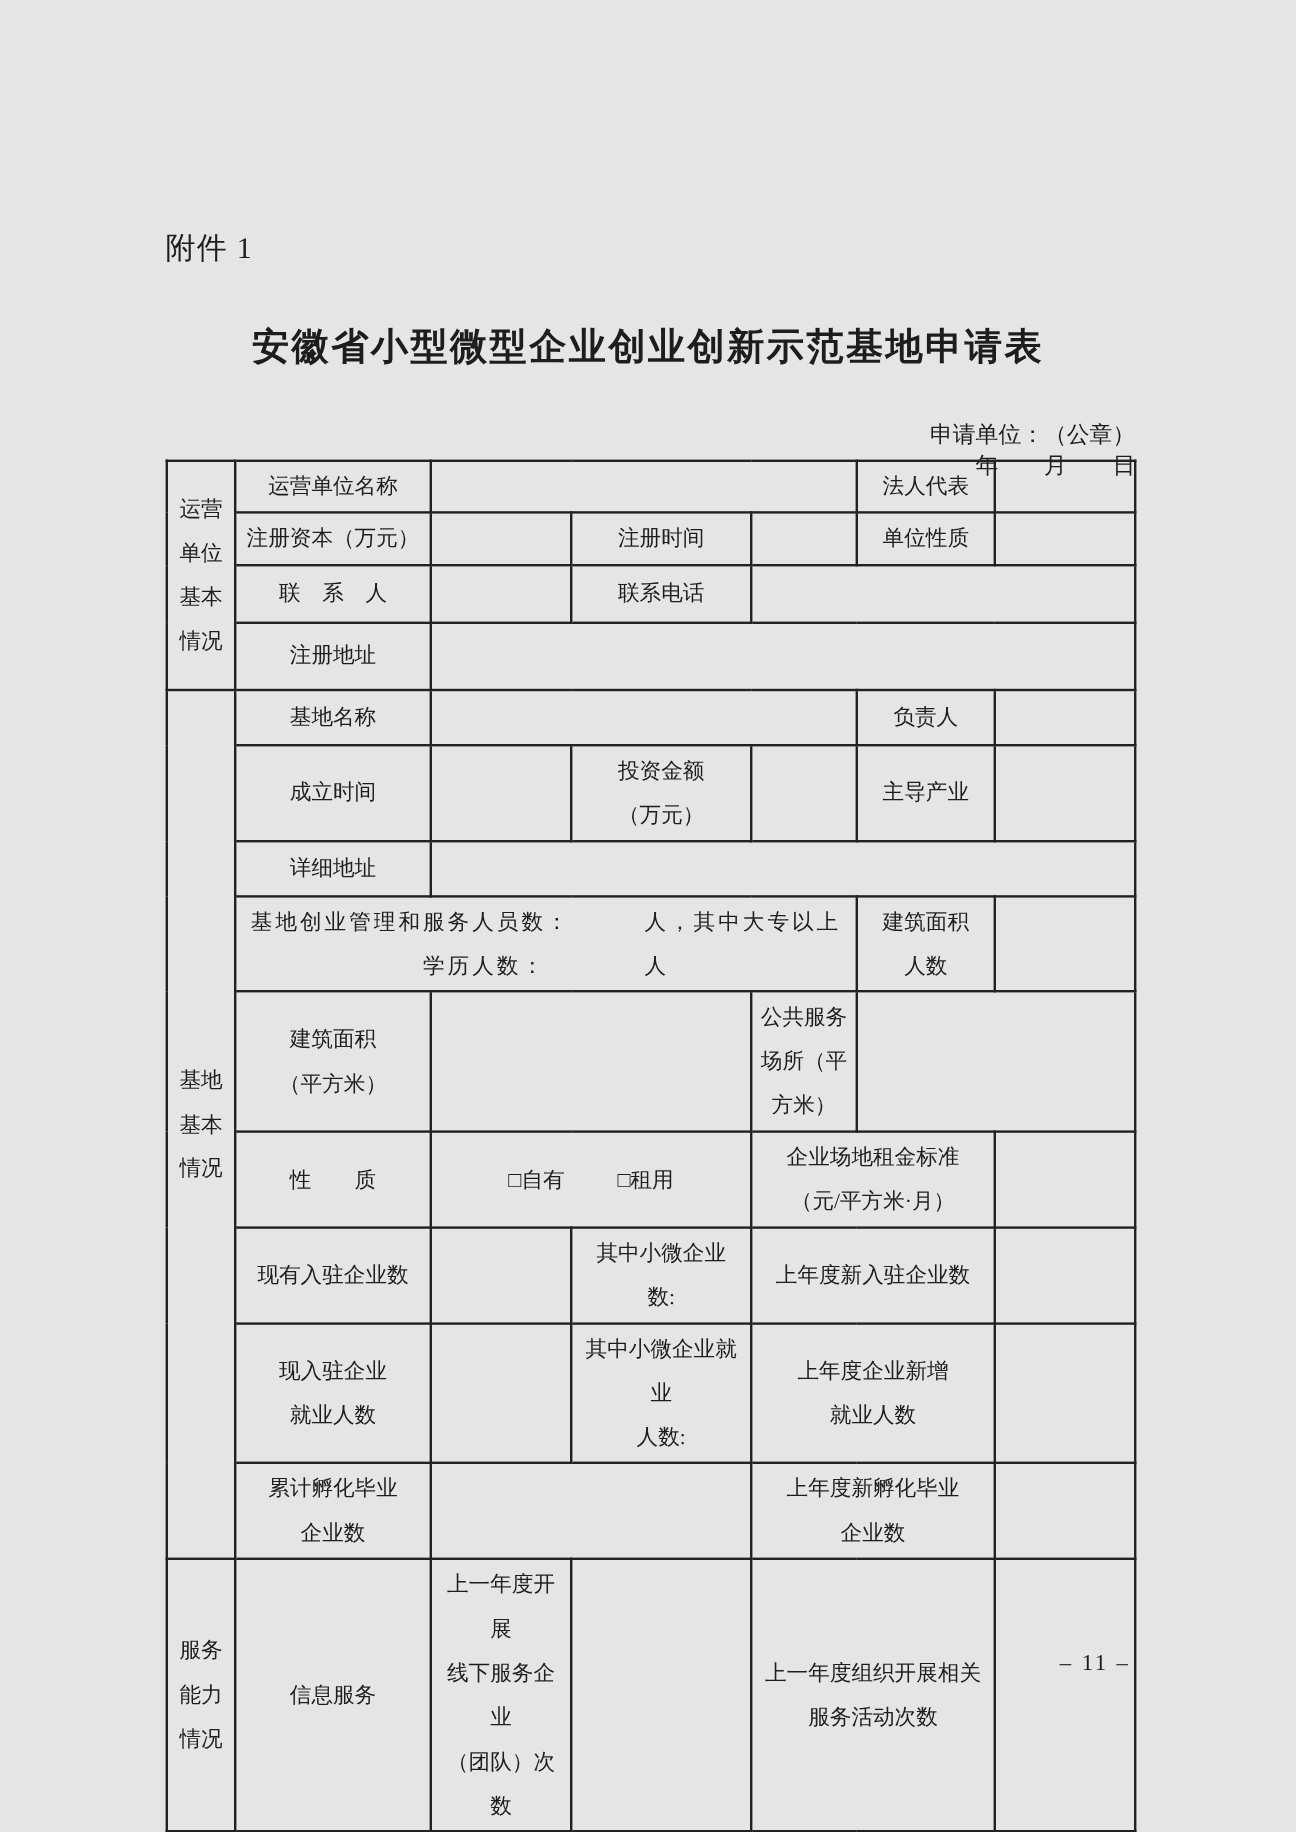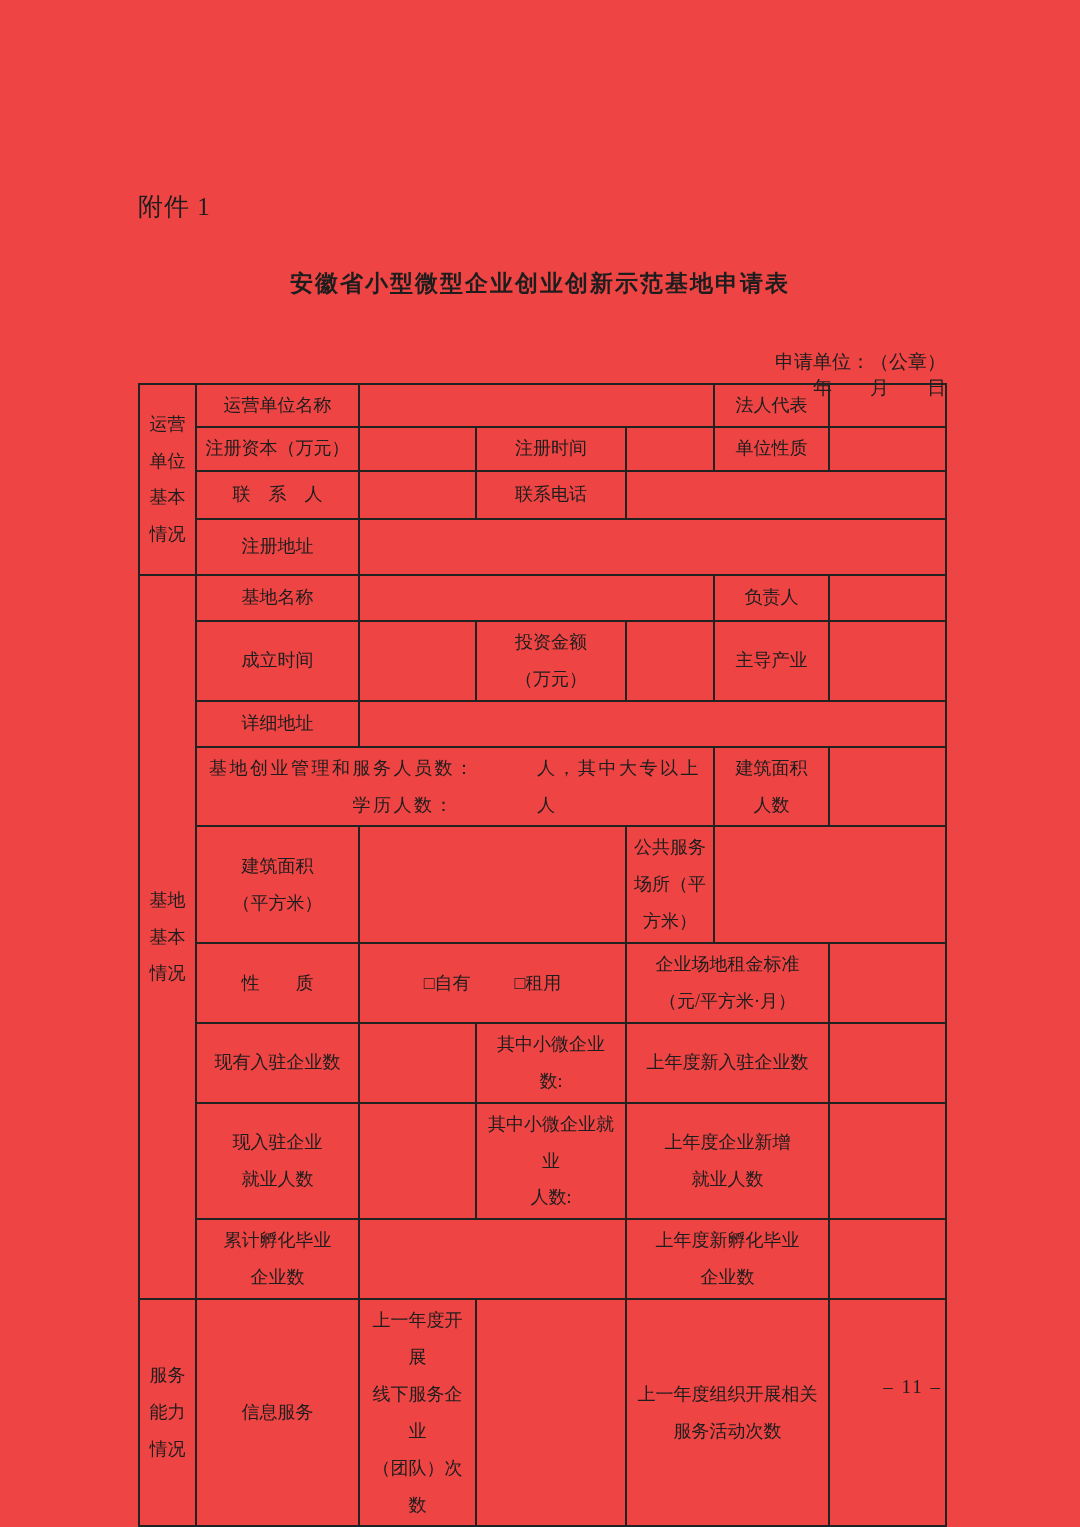--- a/index.html
+++ b/index.html
@@ -3,29 +3,29 @@
 <meta charset="utf-8">
 <style>
   * { margin: 0; padding: 0; box-sizing: border-box; }
   html, body { background: #ffffff; }
   body {
     width: 1080px; height: 1527px;
     font-family: "Liberation Serif", "DejaVu Serif", serif;
     color: #1d1d1d;
     position: relative;
   }
-  .page { position: absolute; left: 0; top: 0; width: 1080px; height: 1527px; background: #ef4444; }
+  .page { position: absolute; left: 0; top: 0; width: 1080px; height: 1527px; background: #e5e5e5; }
 
   .attachment {
     position: absolute; left: 138px; top: 190px;
     font-size: 25px; letter-spacing: 1px;
   }
   .doc-title {
     position: absolute; left: 0; top: 268px; width: 1080px;
-    text-align: center; font-size: 23px; font-weight: bold; letter-spacing: 2px;
+    text-align: center; font-size: 31px; font-weight: bold; letter-spacing: 2px;
   }
   .meta-row {
     position: absolute; left: 140px; top: 349px; width: 806px;
     display: flex; justify-content: space-between; align-items: flex-end;
     font-size: 19px;
     flex-direction: column;
   }
 
   table.form {
     position: absolute; left: 138px; top: 383px;

